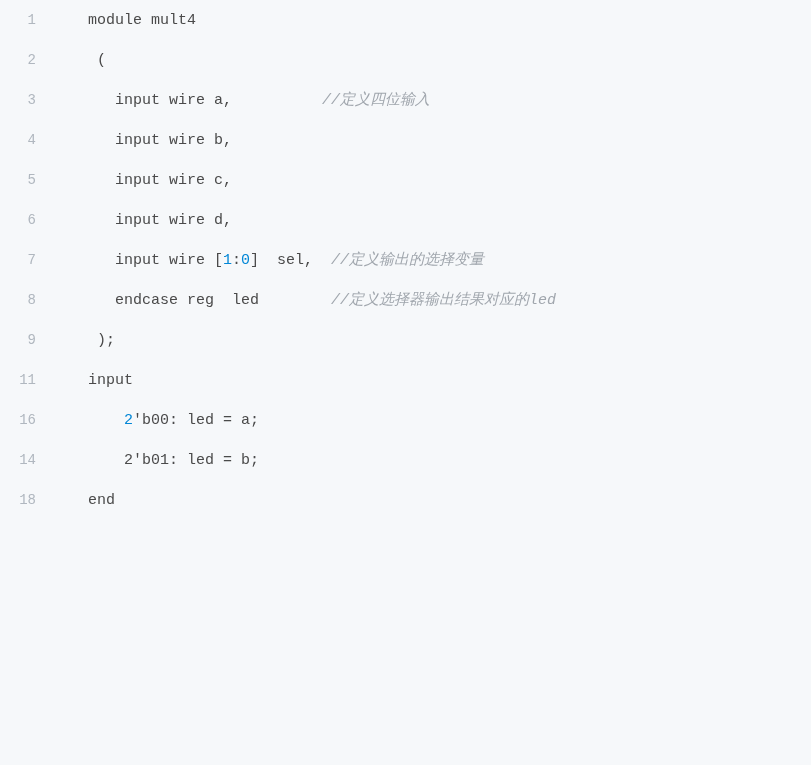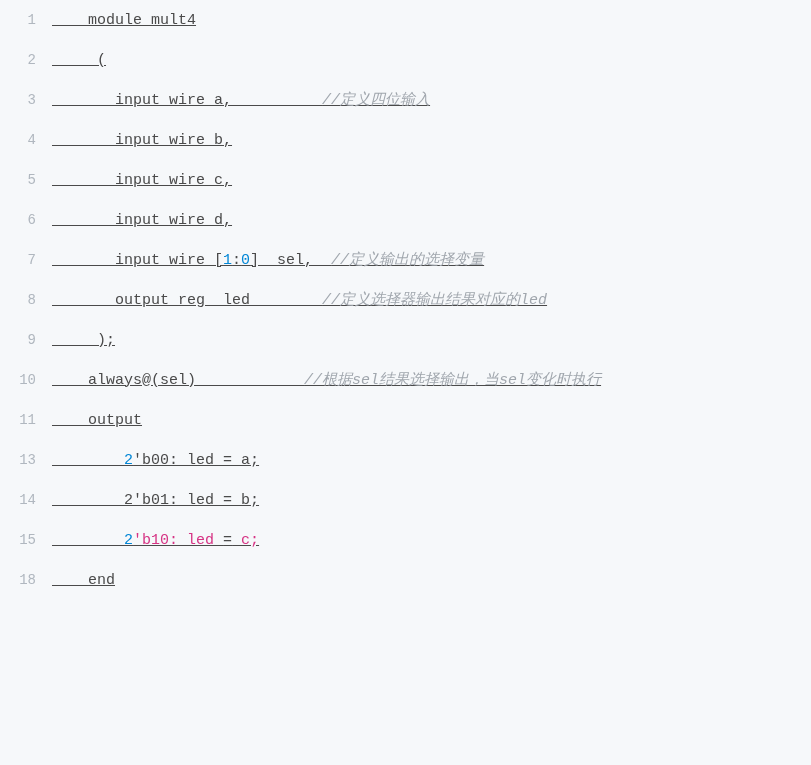--- a/index.html
+++ b/index.html
@@ -29,21 +29,20 @@
       color: #b0b7bf;
       user-select: none;
       vertical-align: middle;
       font-size: 14px;
     }
     .line-content {
       display: table-cell;
       white-space: pre;
       vertical-align: middle;
       color: #4a4a4a;
-      text-decoration: underline;
     }
     .tok-num { color: #0086d6; }
     .tok-comment { color: #a0a6ad; font-style: italic; }
     .tok-red { color: #d63384; }
   </style>
 </head>
 <body>
 
 <div class="code-block" id="code-root">
     <div class="code-line">
@@ -69,43 +68,35 @@
     <div class="code-line">
       <div class="line-number">6</div>
       <div class="line-content"><span>       input wire d,</span></div>
     </div>
     <div class="code-line">
       <div class="line-number">7</div>
       <div class="line-content"><span>       input wire [</span><span class="tok-num">1</span><span>:</span><span class="tok-num">0</span><span>]  sel,  </span><span class="tok-comment">//定义输出的选择变量</span></div>
     </div>
     <div class="code-line">
       <div class="line-number">8</div>
-      <div class="line-content"><span>       output reg  led        </span><span class="tok-comment">//定义选择器输出结果对应的led</span></div>
+      <div class="line-content"><span>       endcase reg  led        </span><span class="tok-comment">//定义选择器输出结果对应的led</span></div>
     </div>
     <div class="code-line">
       <div class="line-number">9</div>
       <div class="line-content"><span>     );</span></div>
     </div>
     <div class="code-line">
-      <div class="line-number">10</div>
-      <div class="line-content"><span>    always@(sel)            </span><span class="tok-comment">//根据sel结果选择输出，当sel变化时执行</span></div>
+      <div class="line-number">11</div>
+      <div class="line-content"><span>    input</span></div>
     </div>
     <div class="code-line">
-      <div class="line-number">11</div>
-      <div class="line-content"><span>    output</span></div>
-    </div>
-    <div class="code-line">
-      <div class="line-number">13</div>
+      <div class="line-number">16</div>
       <div class="line-content"><span>        </span><span class="tok-num">2</span><span>'b00: led = a;</span></div>
     </div>
     <div class="code-line">
       <div class="line-number">14</div>
       <div class="line-content"><span>        2'b01: led = b;</span></div>
-    </div>
-    <div class="code-line">
-      <div class="line-number">15</div>
-      <div class="line-content"><span>        </span><span class="tok-num">2</span><span class="tok-red">'b10: led </span><span>=</span><span class="tok-red"> c;</span></div>
     </div>
     <div class="code-line">
       <div class="line-number">18</div>
       <div class="line-content"><span>    end</span></div>
     </div>
   </div>
 
 </body></html>

